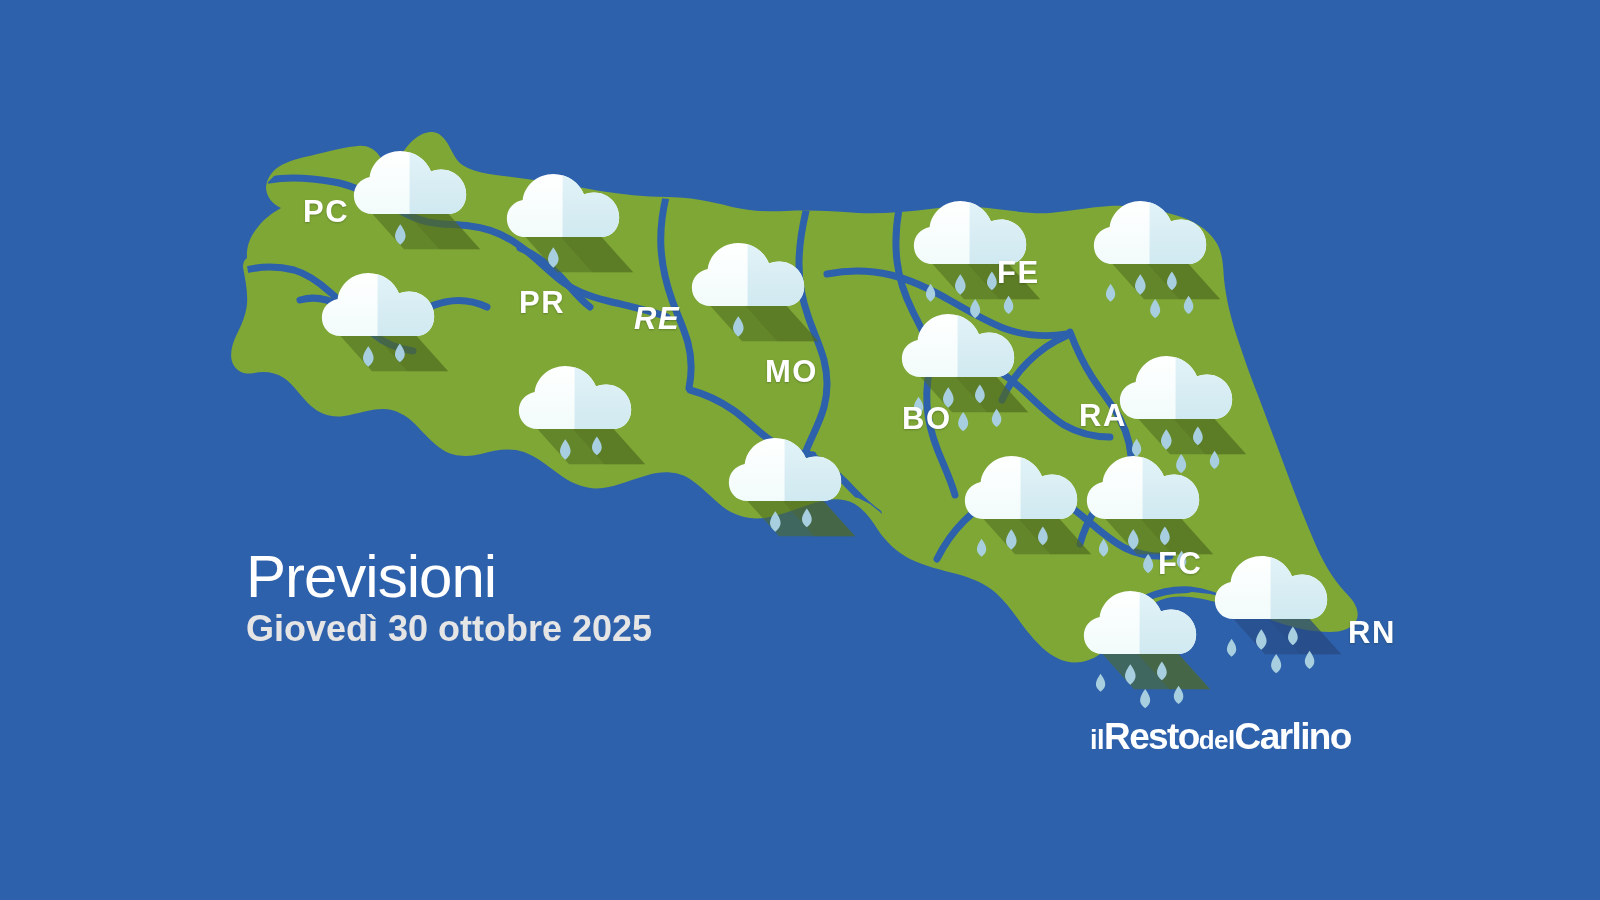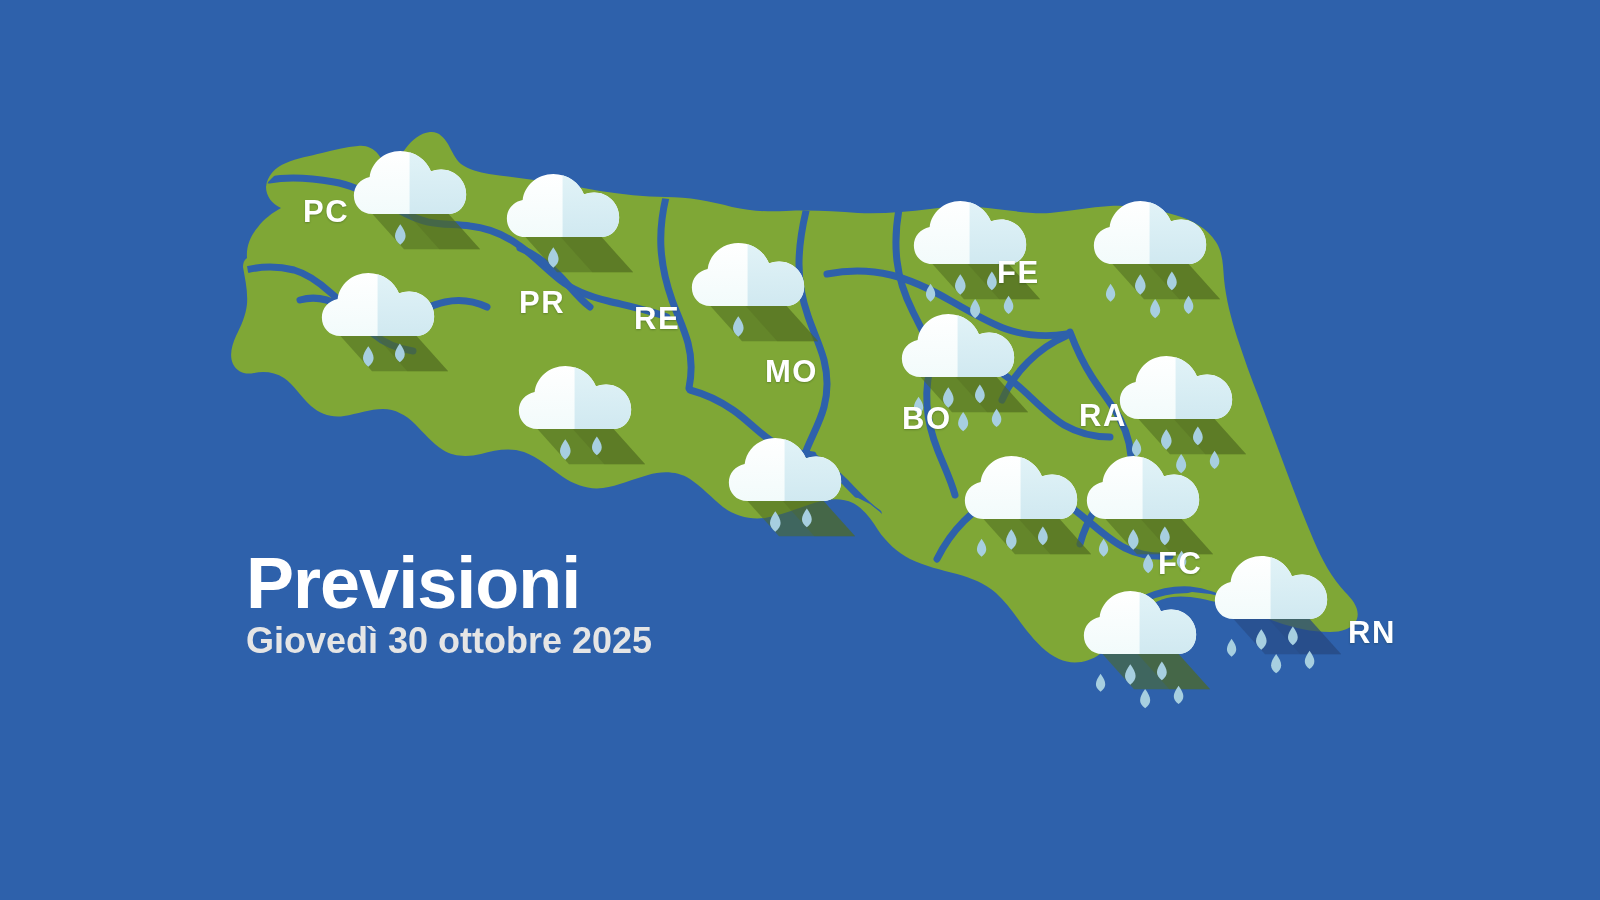--- a/index.html
+++ b/index.html
@@ -43,22 +43,22 @@
   .wx svg { display: block; width: 100%; height: 100%; overflow: visible; }
   
   #headline {
     position: absolute;
     left: 246px;
     top: 548px;
     width: 620px;
   }
   #title-main {
     color: #ffffff;
-    font-weight: bold;
-    font-size: 72px;
+    font-weight: normal;
+    font-size: 60px;
     line-height: 0.98;
     letter-spacing: -1px;
     margin: 0 0 4px 0;
   }
   #title-sub {
     color: #ffffff;
     font-weight: bold;
     font-size: 52px;
     line-height: 1.02;
     letter-spacing: -0.5px;
@@ -977,28 +977,31 @@
           <rect x="62" y="0" width="80" height="80" fill="url(#cloudR)"></rect>
         </g>
       </g>
     </svg>
       </div>
     </div>
 
   <div id="label-host">
       <div class="prov-label" style="left: 303px; top: 196px;">PC</div>
       <div class="prov-label" style="left: 519px; top: 265px; margin-top: 22px;">PR</div>
-      <div class="prov-label" style="left: 634px; top: 303px;">RE</div>
+      <div class="prov-label" style="left: 634px; top: 303px; font-style: italic;">RE</div>
       <div class="prov-label" style="left: 765px; top: 313px; margin-top: 43px;">MO</div>
       <div class="prov-label" style="left: 997px; top: 257px; text-align: center;">FE</div>
       <div class="prov-label" style="left: 902px; top: 403px;">BO</div>
       <div class="prov-label" style="left: 1079px; top: 400px;">RA</div>
       <div class="prov-label" style="left: 1158px; top: 548px;">FC</div>
       <div class="prov-label" style="left: 1305px; top: 617px; margin-left: 43px;">RN</div>
     </div>
 
   <div id="headline">
     <div id="title-main">Previsioni</div>
     <div id="title-date">Giovedì 30 ottobre 2025</div>
   </div>
 
+  <div id="brand">
+    <span class="lt">il</span><span class="hv">Resto</span><span class="md">del</span><span class="hv">Carlino</span>
+  </div>
 
 </div>
 
 </body></html>

